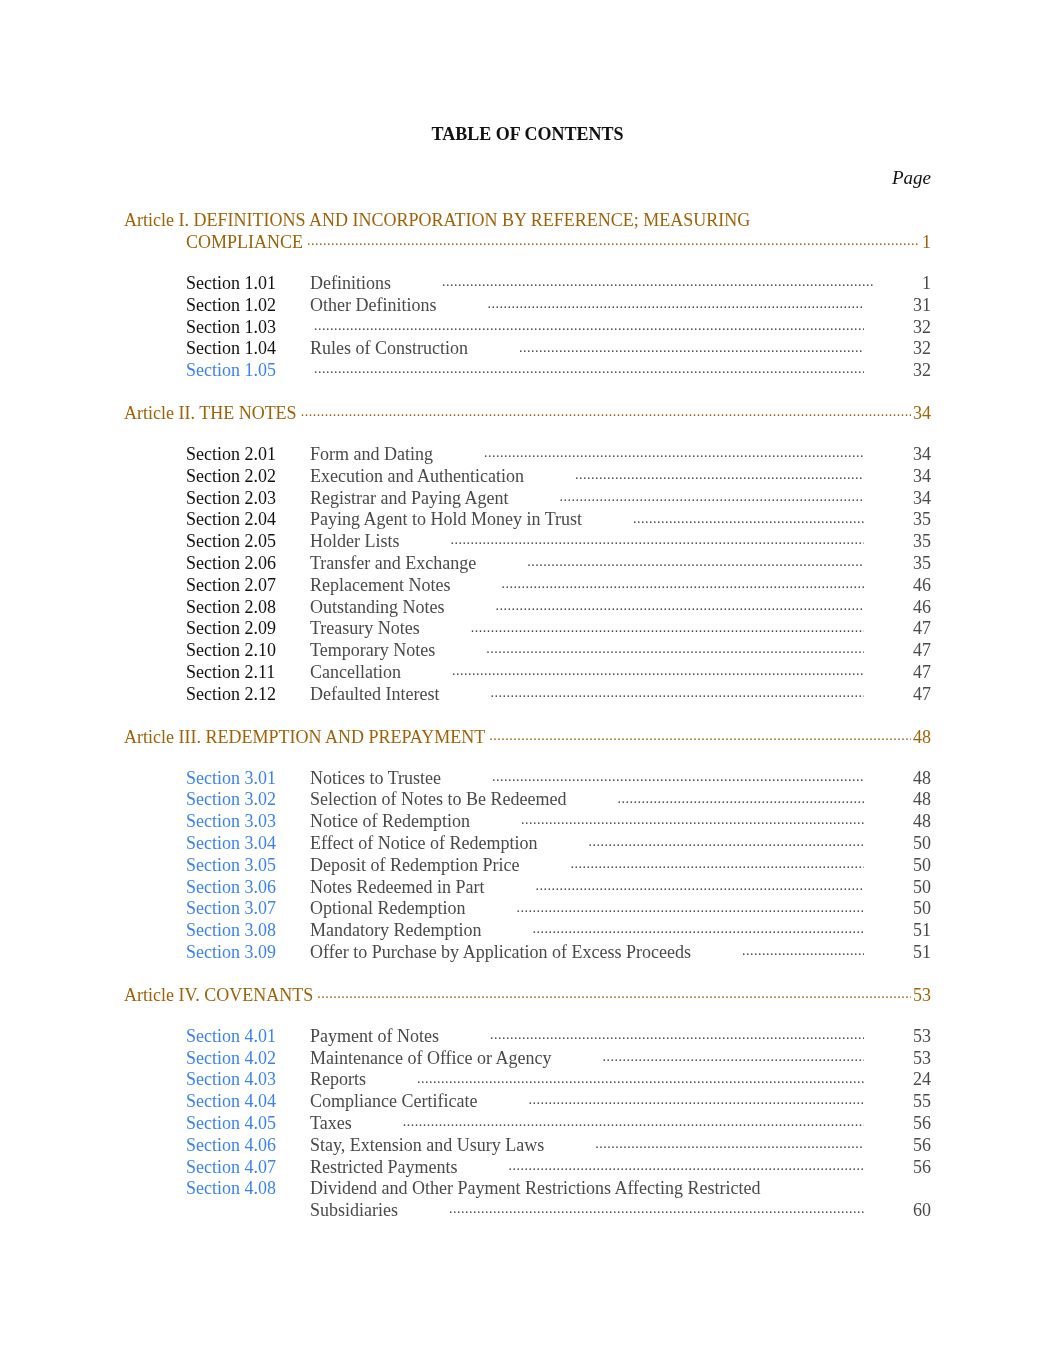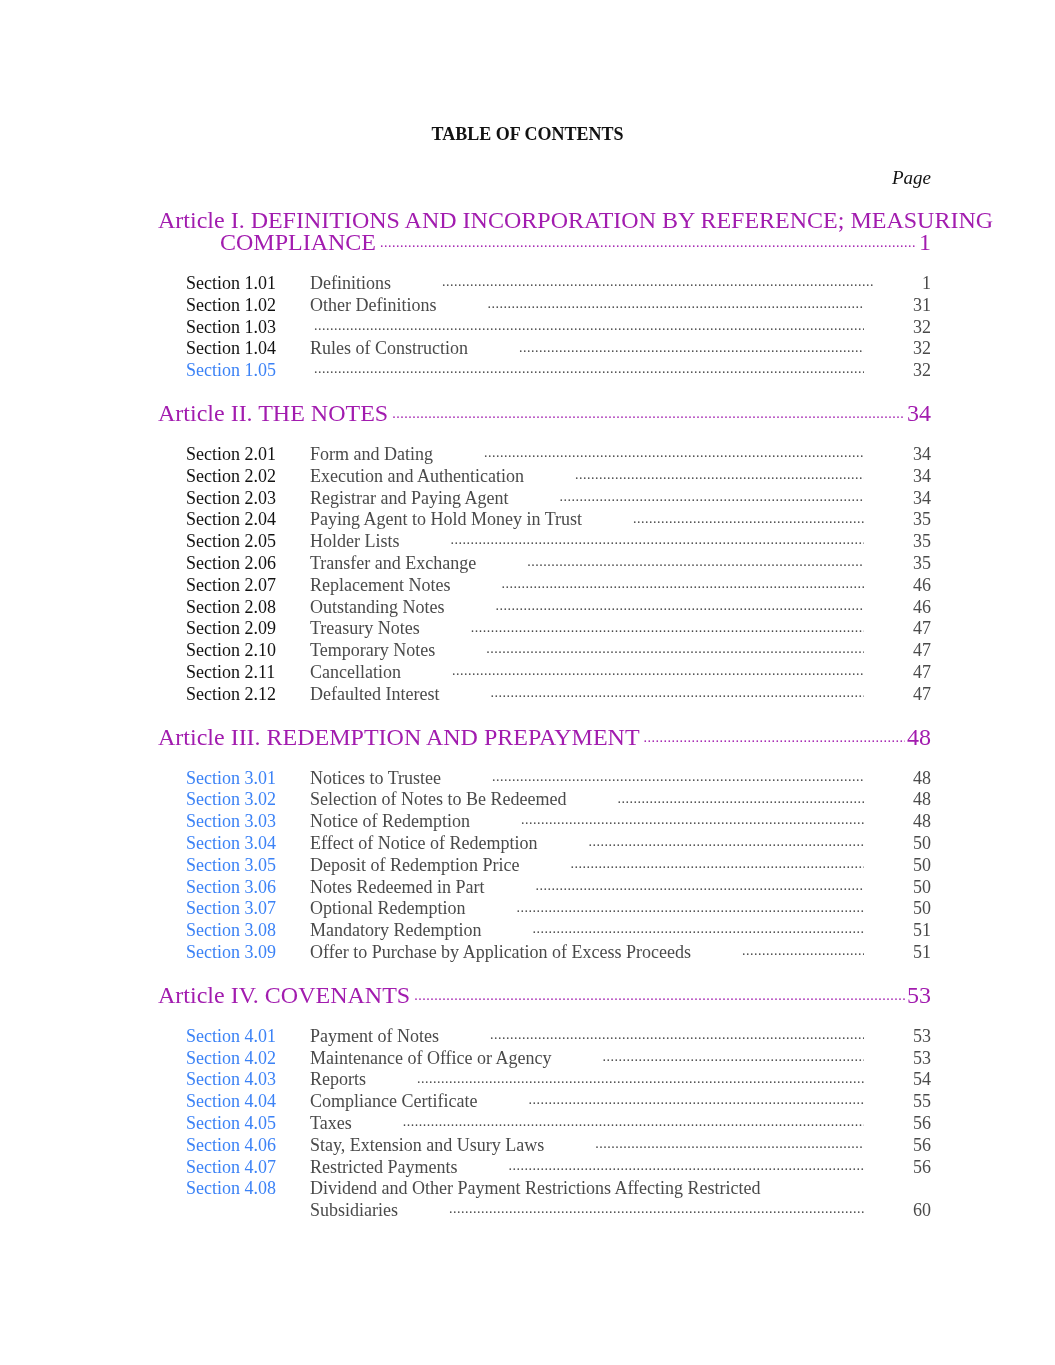--- a/index.html
+++ b/index.html
@@ -39,24 +39,23 @@
       font-size: 19px;
       color: #111;
     }
     .toc {
       position: absolute;
       top: 209px;
       left: 124px;
       width: 807px;
     }
     .article {
-      font-size: 24px;
-      color: #a21caf;
+      font-size: 18px;
+      color: #a16207;
       line-height: 22px;
-      margin-left: 34px;
     }
     .article-block {
       margin-bottom: 20px;
     }
     .article-line {
       display: flex;
       align-items: baseline;
       white-space: nowrap;
     }
     .article-line.cont {
@@ -441,21 +440,21 @@
                 <span class="pg">53</span>
               </div>
             </div>
           </div>
           <div class="section">
             <span class="sec-num gray">Section 4.03</span>
             <div class="sec-body title-gray">
               <div class="sec-line">
                 <span>Reports</span>
                 <span class="leader"></span>
-                <span class="pg">54</span>
+                <span class="pg">24</span>
               </div>
             </div>
           </div>
           <div class="section">
             <span class="sec-num gray">Section 4.04</span>
             <div class="sec-body title-gray">
               <div class="sec-line">
                 <span>Compliance Certificate</span>
                 <span class="leader"></span>
                 <span class="pg">55</span>

